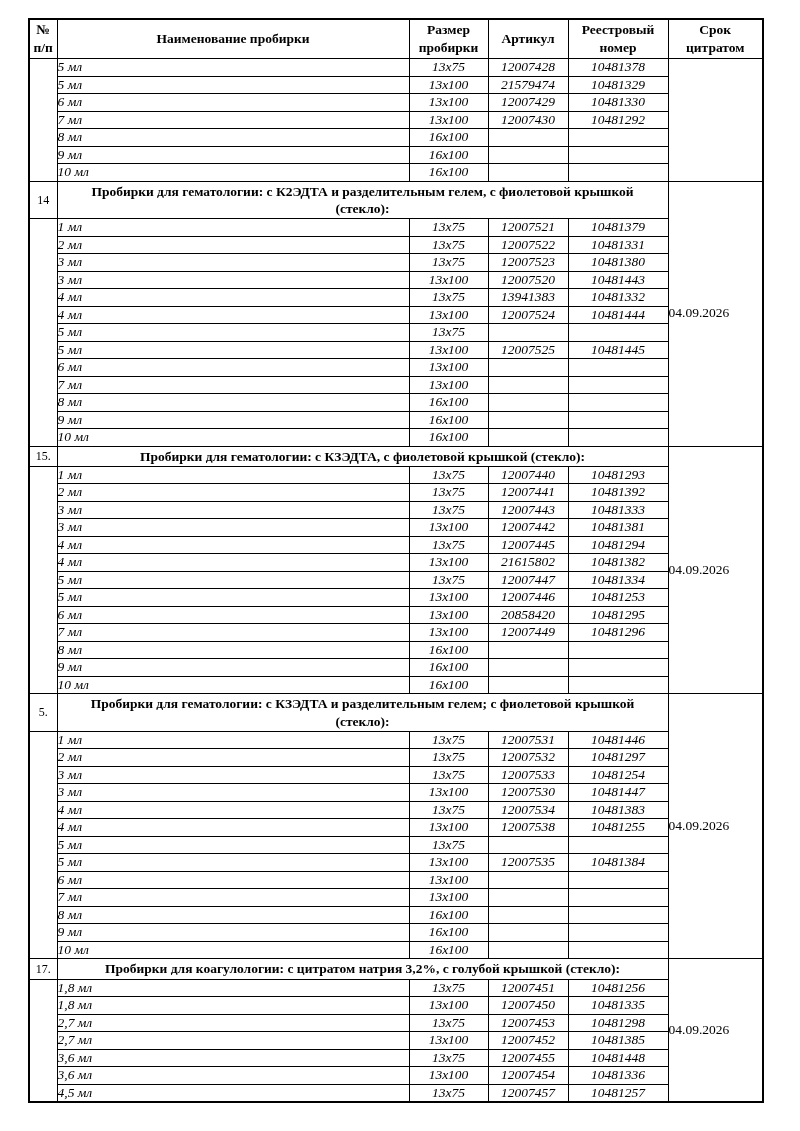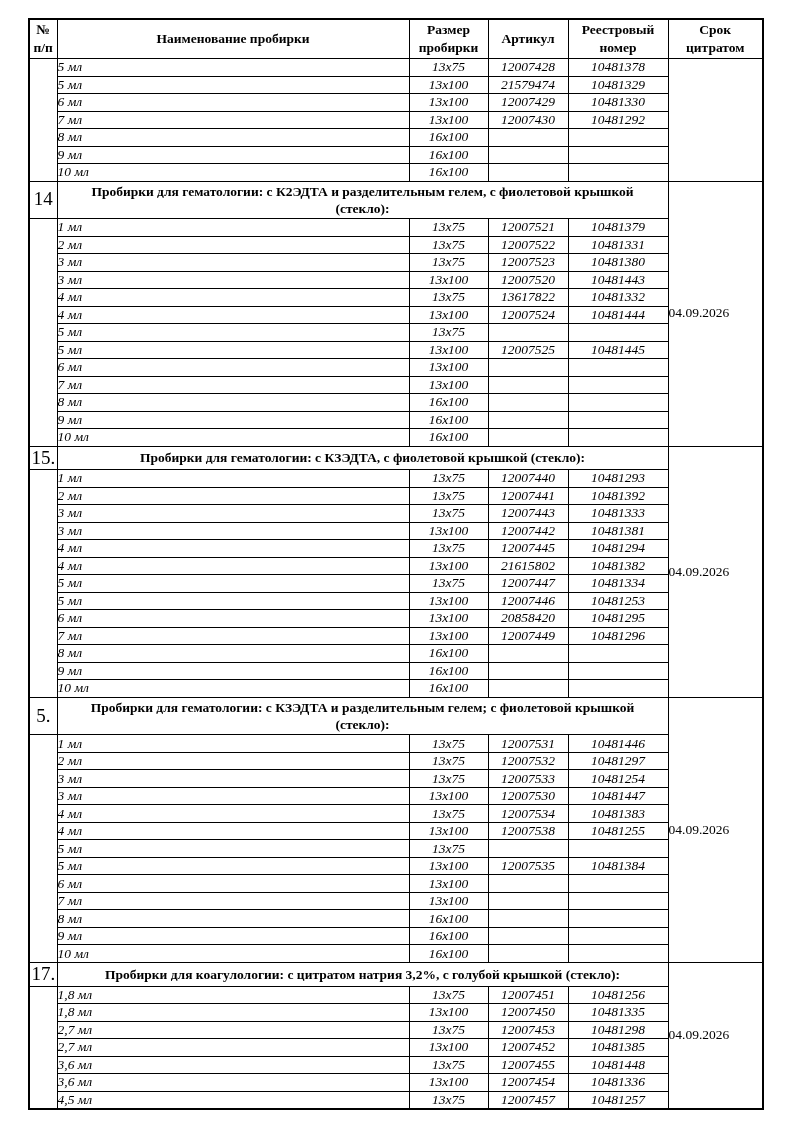--- a/index.html
+++ b/index.html
@@ -42,21 +42,21 @@
     font-size: 13.5px;
   }
   tr.data-row { height: 17.5px; font-style: italic; }
   td.name-cell {
     text-align: left;
     padding-left: 4px;
   }
   td.center-cell { text-align: center; }
   td.num-cell {
     text-align: center;
-    font-size: 19px;
+    font-size: 12px;
   }
   tr.section-header-row td.title-cell {
     font-weight: bold;
     text-align: center;
     line-height: 1.28;
     padding: 1px 6px;
   }
   td.term-cell {
     vertical-align: middle;
   }
@@ -159,21 +159,21 @@
         </tr>
         <tr class="data-row">
           <td class="name-cell">3 мл</td>
           <td class="center-cell">13x100</td>
           <td class="center-cell">12007520</td>
           <td class="center-cell">10481443</td>
         </tr>
         <tr class="data-row">
           <td class="name-cell">4 мл</td>
           <td class="center-cell">13x75</td>
-          <td class="center-cell">13617822</td>
+          <td class="center-cell">13941383</td>
           <td class="center-cell">10481332</td>
         </tr>
         <tr class="data-row">
           <td class="name-cell">4 мл</td>
           <td class="center-cell">13x100</td>
           <td class="center-cell">12007524</td>
           <td class="center-cell">10481444</td>
         </tr>
         <tr class="data-row">
           <td class="name-cell">5 мл</td>

